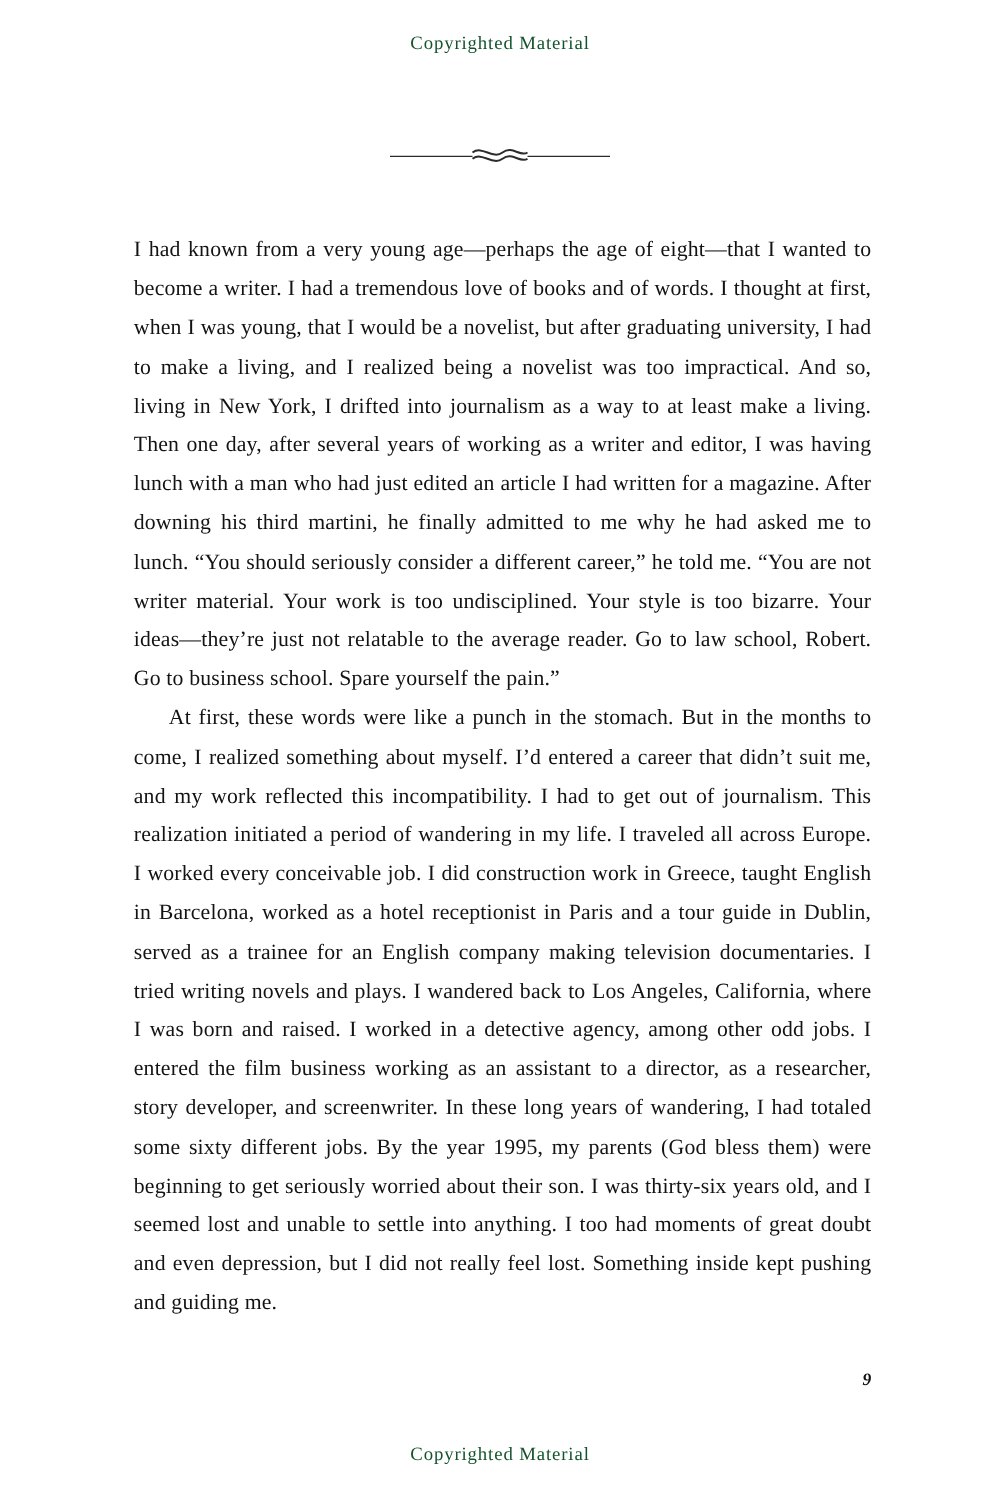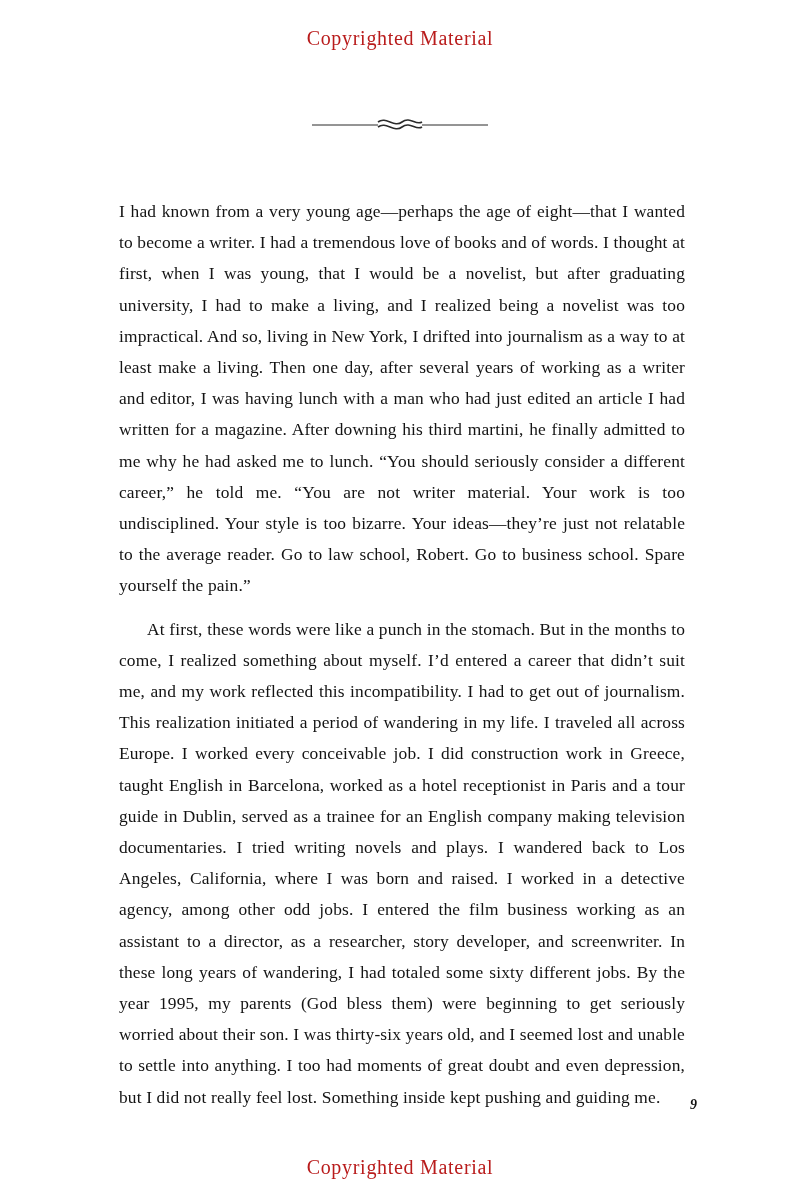--- a/index.html
+++ b/index.html
@@ -20,44 +20,44 @@
     inset: 0;
     width: 800px;
     height: 1200px;
   }
   .watermark {
     position: absolute;
     left: 0;
     width: 800px;
     text-align: center;
     font-family: "Liberation Serif", serif;
-    font-size: 20px;
+    font-size: 15px;
     letter-spacing: 0.7px;
-    color: #b91c1c;
+    color: #14532d;
   }
   .watermark-top { top: 27px; }
   .watermark-bottom { top: 1156px; }
 
   .ornament {
     position: absolute;
     top: 112px;
     left: 50%;
     transform: translateX(-50%);
     width: 176px;
     height: 26px;
   }
 
   .text-block {
     position: absolute;
     left: 107px;
     top: 184px;
     width: 590px;
   }
   p {
-    margin: 12px;
+    margin: 0;
     font-size: 17.4px;
     line-height: 31.2px;
     text-align: justify;
     text-justify: inter-word;
     letter-spacing: 0.15px;
     color: #131313;
   }
   p.indent {
     text-indent: 28px;
   }

